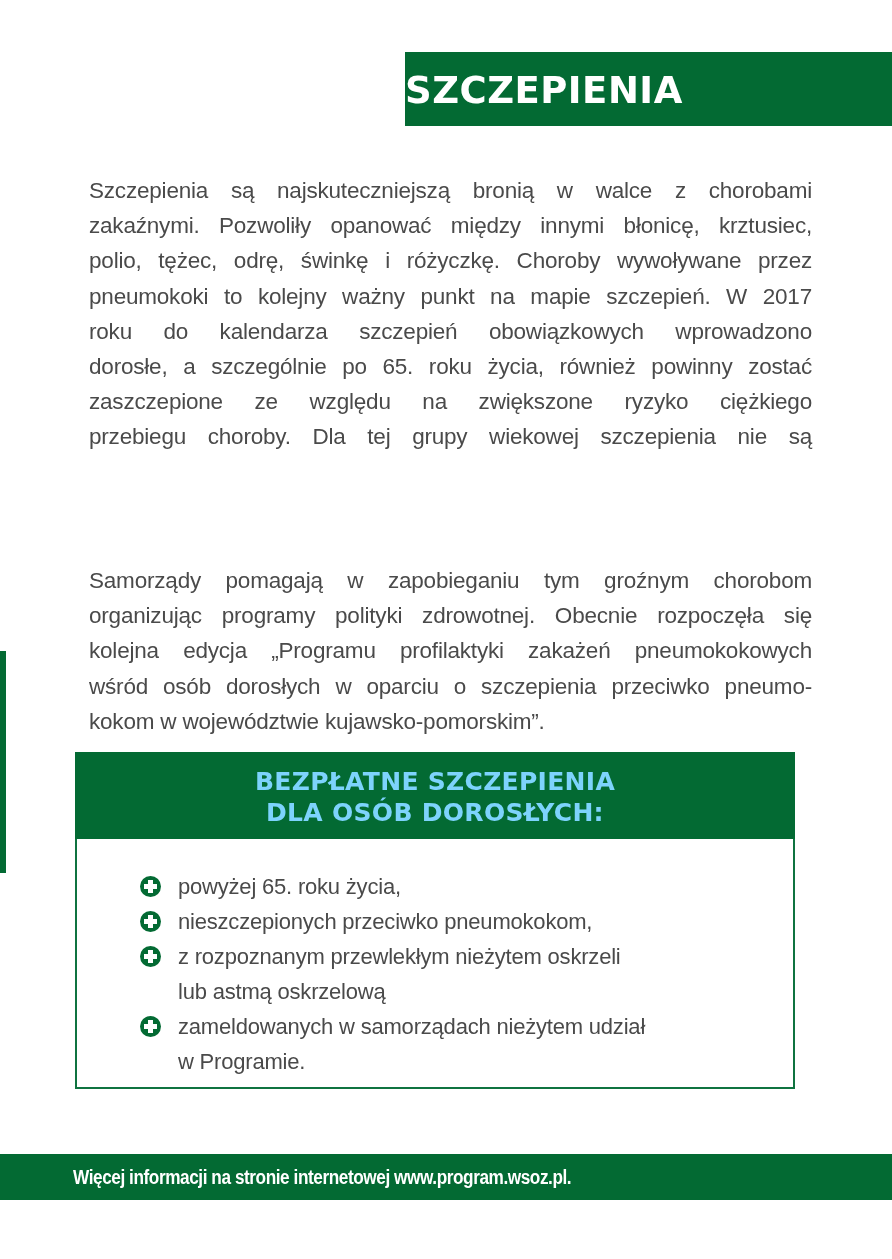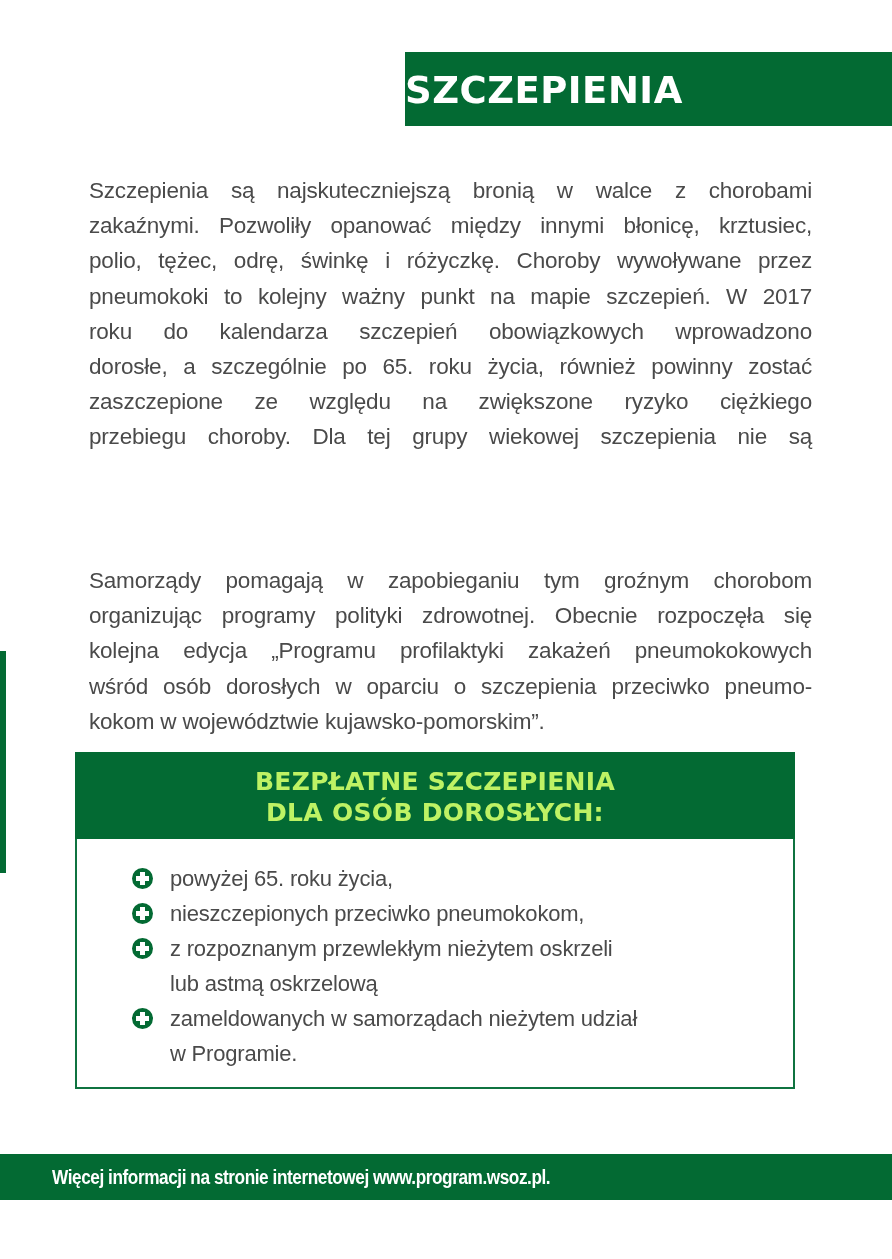--- a/index.html
+++ b/index.html
@@ -84,33 +84,33 @@
       height: 87px;
       background: #036a33;
       display: flex;
       flex-direction: column;
       align-items: center;
       justify-content: center;
       padding-top: 2px;
       box-sizing: border-box;
     }
     .box-header .hline {
-      color: #bef264;
+      color: #7dd3fc;
       font-family: "DejaVu Sans", sans-serif;
       font-weight: bold;
       font-size: 25px;
       line-height: 31px;
       letter-spacing: 0.3px;
       white-space: nowrap;
     }
     .box-list {
       position: absolute;
       left: 55px;
       top: 107px;
-      margin: 0;
+      margin: 8px;
       padding: 0;
       list-style: none;
     }
     .box-list li {
       position: relative;
       padding-left: 38px;
       color: #4a4a4a;
       font-size: 22px;
       line-height: 35px;
       letter-spacing: -0.2px;
@@ -149,21 +149,21 @@
     .footer-band {
       position: absolute;
       left: 0;
       top: 1154px;
       width: 892px;
       height: 46px;
       background: #036a33;
       display: flex;
       align-items: center;
       box-sizing: border-box;
-      padding-left: 52px;
+      padding-left: 73px;
     }
     .footer-band span {
       color: #ffffff;
       font-weight: bold;
       font-size: 20px;
       letter-spacing: -0.5px;
       transform: scaleX(0.86);
       transform-origin: left center;
       white-space: nowrap;
       display: inline-block;

